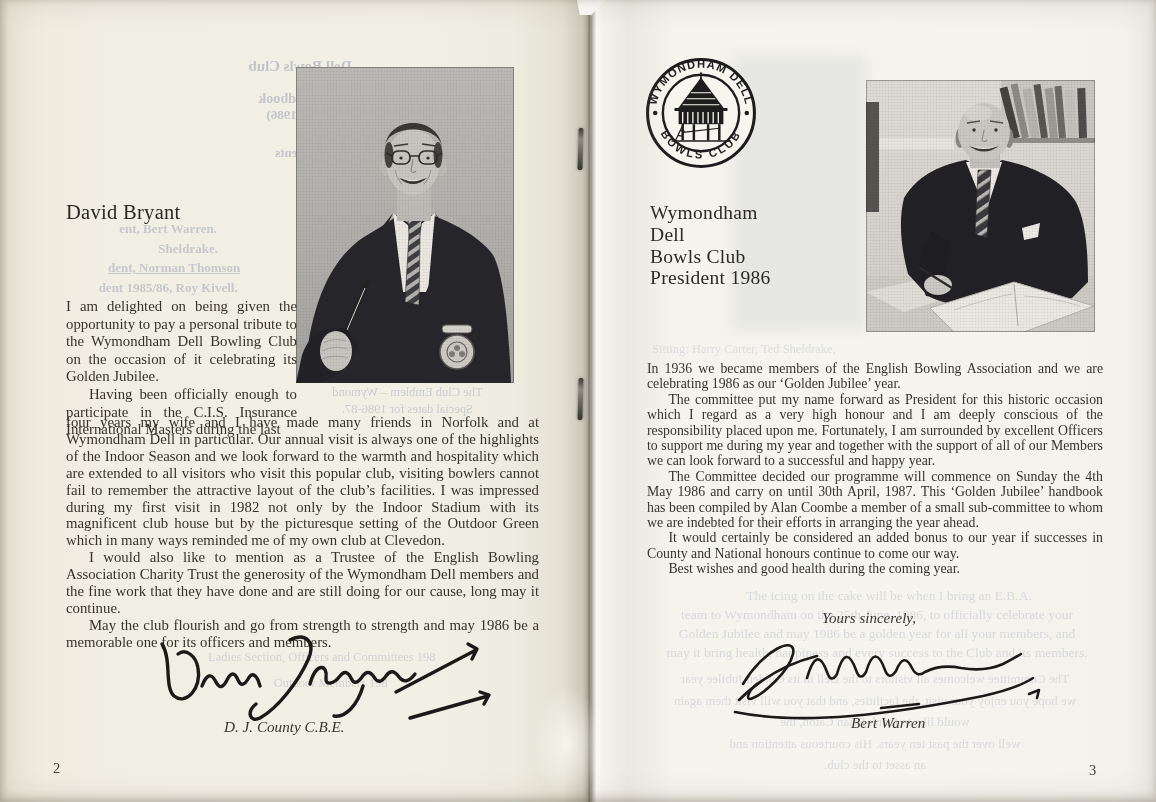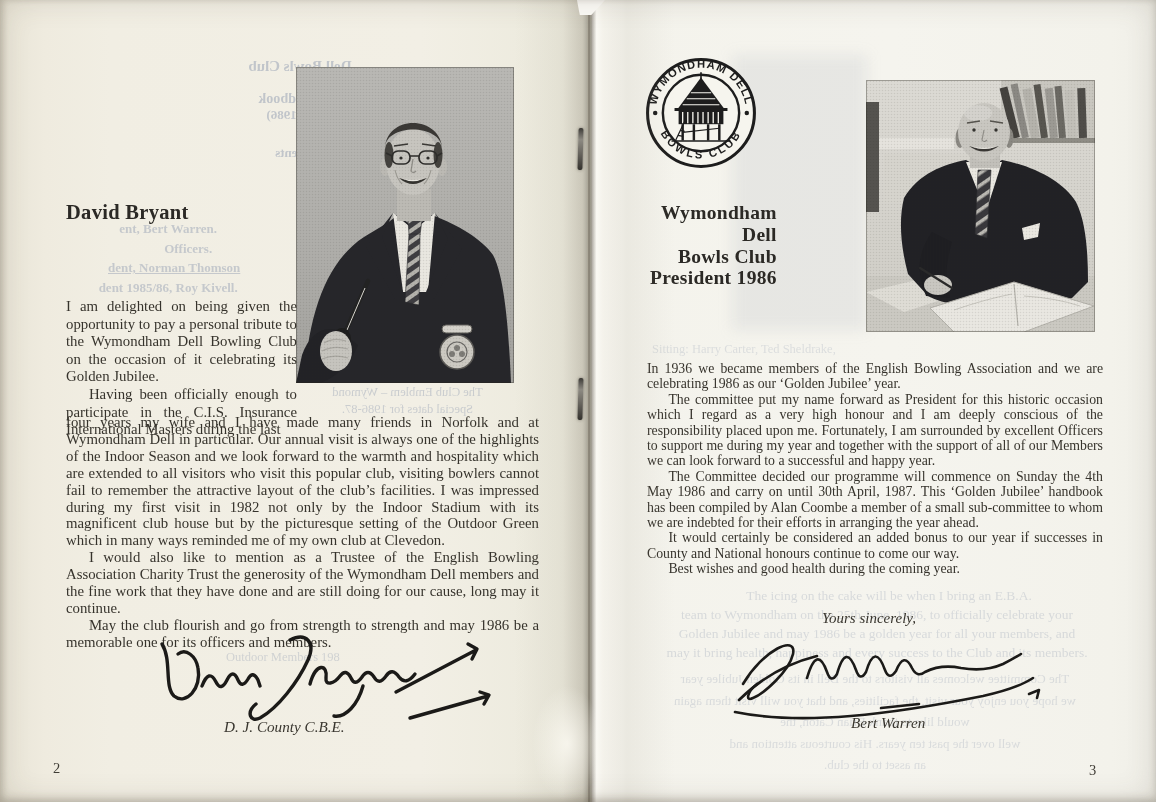--- a/index.html
+++ b/index.html
@@ -4,21 +4,21 @@
 <style>
   html,body{margin:0;padding:0;background:#8a857a;}
   .scan{position:relative;width:1156px;height:802px;overflow:hidden;
         font-family:"Liberation Serif","DejaVu Serif",serif;color:#36332c;}
   .page{position:absolute;top:0;height:802px;}
   .page-left{left:0;width:592px;
     background:linear-gradient(90deg,#e8e4d6 0,#efebdf 45px,#f1eee3 110px,#f2efe5 420px,#eceadd 560px,#e2dfd2 592px);}
   .page-right{left:592px;width:564px;
     background:linear-gradient(90deg,#ece9e0 0,#f4f3ec 30px,#f5f4ee 300px,#f3f2eb 520px,#efeee7 564px);}
   .abs{position:absolute;}
-  .heading{font-weight:bold;color:#2b2925;font-size:20.5px;letter-spacing:.3px;text-align:right;}
+  .heading{font-weight:normal;color:#2b2925;font-size:20.5px;letter-spacing:.3px;}
   .bodytext{text-align:justify;}
   .bodytext p{margin:0;}
   .ind{text-indent:1.55em;}
   .left-body{font-size:14.8px;line-height:17.6px;}
   .left-wide{font-size:14.8px;line-height:16.9px;}
   .right-body{font-size:13.8px;line-height:15.4px;}
   .italic{font-style:italic;}
   .pagenum{font-size:14.5px;color:#403d36;}
   
   .gutter{left:515px;top:0;width:160px;height:802px;pointer-events:none;
@@ -47,29 +47,30 @@
   <div class="page page-left">
 
     <div class="abs ghost mirror" style="left:120px;top:58px;width:360px;text-align:center;font-weight:bold;opacity:.55;">
       <div style="font-size:15px;margin-bottom:16px;">Dell Bowls Club</div>
       <div style="font-size:14px;">lee Handbook</div>
       <div style="font-size:13px;margin-bottom:22px;">(1936–1986)</div>
       <div style="font-size:13px;">Contents</div>
     </div>
     <div class="abs ghost" style="left:96px;top:219px;font-size:13px;line-height:19.5px;font-weight:bold;opacity:.5;">
       <div>ent, Bert Warren.</div>
-      <div style="margin-left:40px;">Officers.</div>
+      <div style="margin-left:40px;">Sheldrake.</div>
       <div style="margin-left:12px;text-decoration:underline;">dent, Norman Thomson</div>
       <div>dent 1985/86, Roy Kivell.</div>
     </div>
     <div class="abs ghost mirror" style="left:300px;top:384px;width:215px;font-size:12.5px;line-height:17px;opacity:.45;">
       <div>The Club Emblem – Wymond</div>
       <div>Special dates for 1986-87.</div>
     </div>
     <div class="abs ghost" style="left:208px;top:644px;font-size:12.5px;line-height:26px;opacity:.38;">
+      <div>Ladies Section, Officers and Committees 198</div>
       <div style="margin-left:18px;">Outdoor Members 198</div>
     </div>
 
     <div class="abs heading" style="left:66px;top:201px;">David Bryant</div>
 
     <svg class="abs" style="left:296px;top:67px;" width="218" height="316" viewBox="0 0 218 316">
       <defs>
         <linearGradient id="bgL" x1="0" y1="0" x2="0" y2="1">
           <stop offset="0" stop-color="#b9b8b4"></stop>
             <stop offset=".6" stop-color="#aeadA9"></stop>

